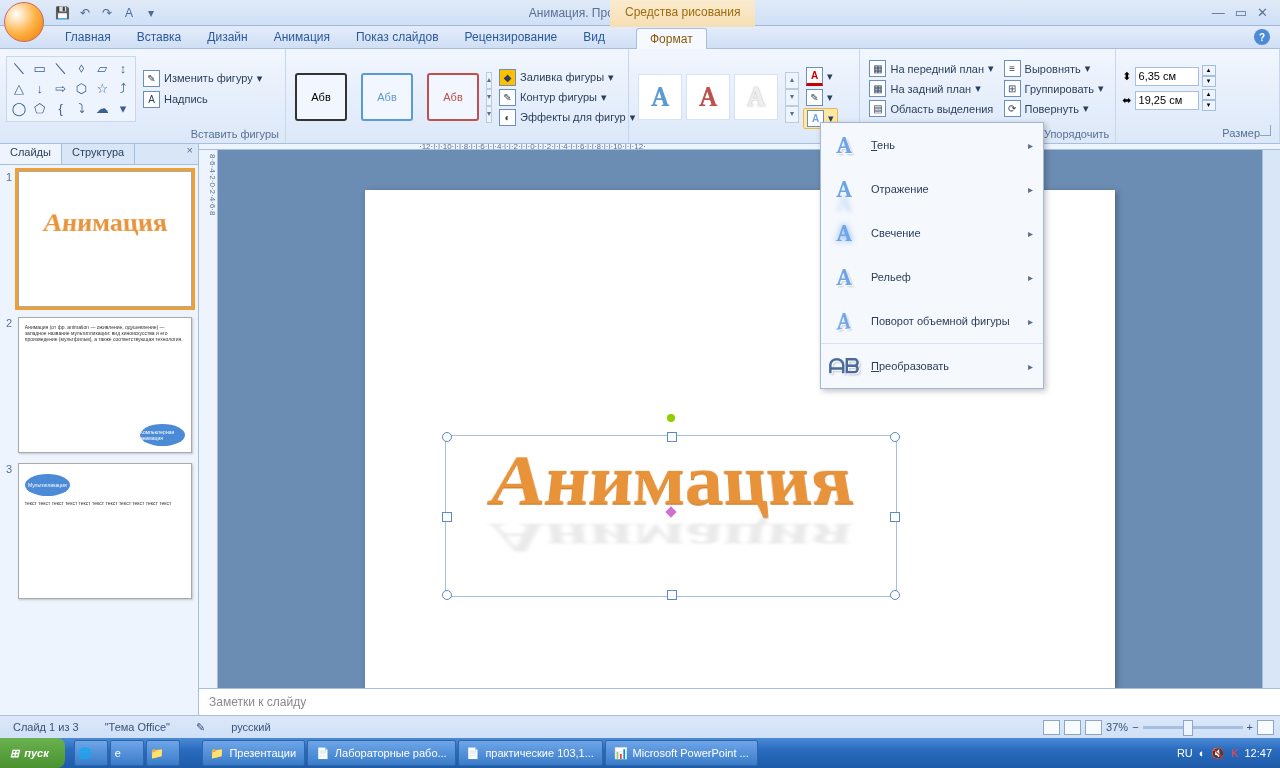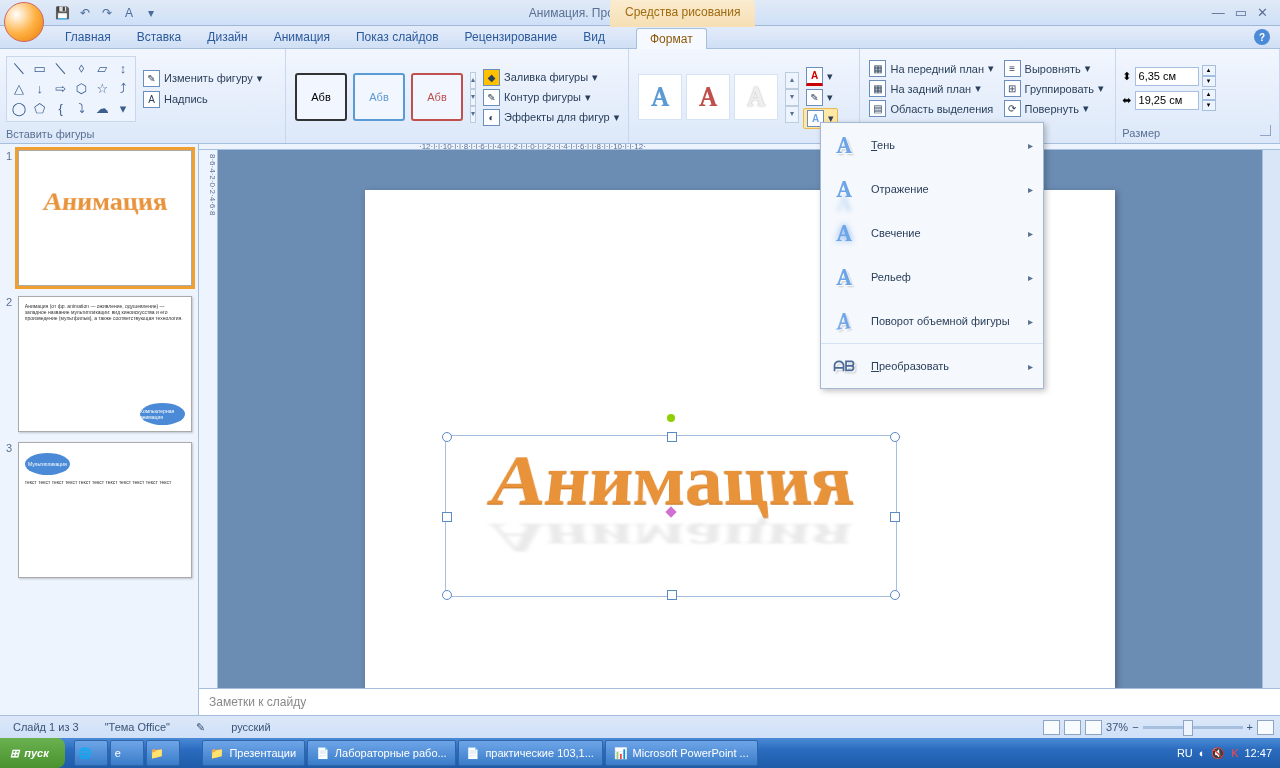--- a/index.html
+++ b/index.html
@@ -12,27 +12,27 @@
 .wincontrols{margin-left:auto;display:flex;gap:10px;color:#5a7093;font-size:13px;padding-right:8px}
 .tool-tab{position:absolute;left:610px;top:0;height:25px;background:linear-gradient(#fbecd0,#f5deb3);padding:2px 15px 0;color:#9f6b0e;border-radius:3px 3px 0 0;font-size:12px;line-height:20px}
 .tabs{height:22px;background:linear-gradient(#e4ecfa,#d0dff5);display:flex;align-items:center;padding-left:52px;border-bottom:1px solid #a6bfde}
 .tab{padding:3px 13px;color:#2a5a9c;font-size:12px;cursor:pointer}
 .tab.active{background:#f6f9ff;border:1px solid #a6bfde;border-bottom:none;border-radius:3px 3px 0 0;color:#8c5a0a;position:relative;top:1px}
 .tab.format{margin-left:18px}
 .help-q{margin-left:auto;margin-right:10px;width:16px;height:16px;border-radius:50%;background:#4a8ad6;color:#fff;display:flex;align-items:center;justify-content:center;font-size:10px;font-weight:bold}
 .ribbon{height:94px;background:linear-gradient(#f2f6fe,#dce8f9);display:flex;border-bottom:1px solid #a6bfde;position:relative}
 .rgroup{border-right:1px solid #c8d7ec;display:flex;flex-direction:column;padding:2px 6px 0}
 .rgroup .body{flex:1;display:flex;align-items:center;gap:4px}
-.rgroup .label{text-align:left;color:#5a7093;font-size:11px;padding:2px 0 3px}
+.rgroup .label{text-align:right;color:#5a7093;font-size:11px;padding:2px 0 3px}
 .launcher{float:right;width:10px;height:10px;border:1px solid #8ea5c6;border-top:none;border-left:none;margin:0 2px 2px 0;position:relative;top:-2px}
 .shapes-gal{width:124px;height:60px;background:#eef4fd;border:1px solid #c8d7ec;display:grid;grid-template-columns:repeat(6,1fr);grid-template-rows:repeat(3,1fr);gap:1px;padding:2px}
 .shapes-gal div{display:flex;align-items:center;justify-content:center;color:#3b5e91;font-size:13px}
 .rbtn{display:flex;align-items:center;gap:4px;padding:1px 3px;color:#2a3f5a;white-space:nowrap;font-size:11px}
 .rbtn .ico{width:15px;height:15px;border:1px solid #6a8fbe;background:#fff;display:flex;align-items:center;justify-content:center;font-size:10px}
-.style-gal{display:flex;gap:6px;padding:3px}
+.style-gal{display:flex;gap:14px;padding:3px}
 .style-box{width:48px;height:44px;border:1px solid #bfcfe6;border-radius:3px;background:#f2f6fe;display:flex;align-items:center;justify-content:center;font-size:11px}
 .style-box.s1{border:2px solid #333}
 .style-box.s2{border:2px solid #5b9bd5;color:#5b9bd5}
 .style-box.s3{border:2px solid #c0504d;color:#c0504d}
 .wordart-gal{display:flex;gap:4px;padding:3px;align-items:center}
 .wa{width:42px;height:44px;border:1px solid #d5e2f3;background:#fff;display:flex;align-items:center;justify-content:center;font-size:28px;font-weight:bold;font-family:Cambria}
 .wa1{color:#5b9bd5}
 .wa2{color:#c0504d}
 .wa3{color:#eee;text-shadow:0 0 2px #aaa}
 .gal-arrows{width:14px;display:flex;flex-direction:column;gap:0}
@@ -234,20 +234,25 @@
               </div>
             </div>
         </div>
       </div>
       <div class="label"><span>Размер</span><span class="launcher"></span></div>
     </div>
   </div>
 
   <div class="workarea">
     <div class="sidepanel">
+      <div class="sp-tabs">
+        <div class="sp-tab active">Слайды</div>
+        <div class="sp-tab">Структура</div>
+        <div class="sp-close">×</div>
+      </div>
       <div class="thumbs">
         <div class="thumb-row">
             <div class="thumb-num">1</div>
             <div class="thumb sel">
               <div class="big">Анимация</div>
             </div>
           </div>
         <div class="thumb-row">
             <div class="thumb-num">2</div>
             <div class="thumb">
@@ -356,18 +361,18 @@
         <div class="aico">A</div>
         <span>Рельеф</span>
         <span class="arrow">▸</span>
       </div>
     <div class="dd-item">
         <div class="aico" style="transform:perspective(40px) rotateY(25deg)">A</div>
         <span>Поворот объемной фигуры</span>
         <span class="arrow">▸</span>
       </div>
     <div class="dd-item" style="border-top:1px solid #d5e2f3">
-        <div class="aico" style="color:#4a6a9a;font-size:14px">ᗩᗷ</div>
+        <div class="aico" style="color:#4a6a9a;font-size:20px">ᗩᗷ</div>
         <span><u>П</u>реобразовать</span>
         <span class="arrow">▸</span>
       </div>
   </div>
 </div>
 
 </body></html>

